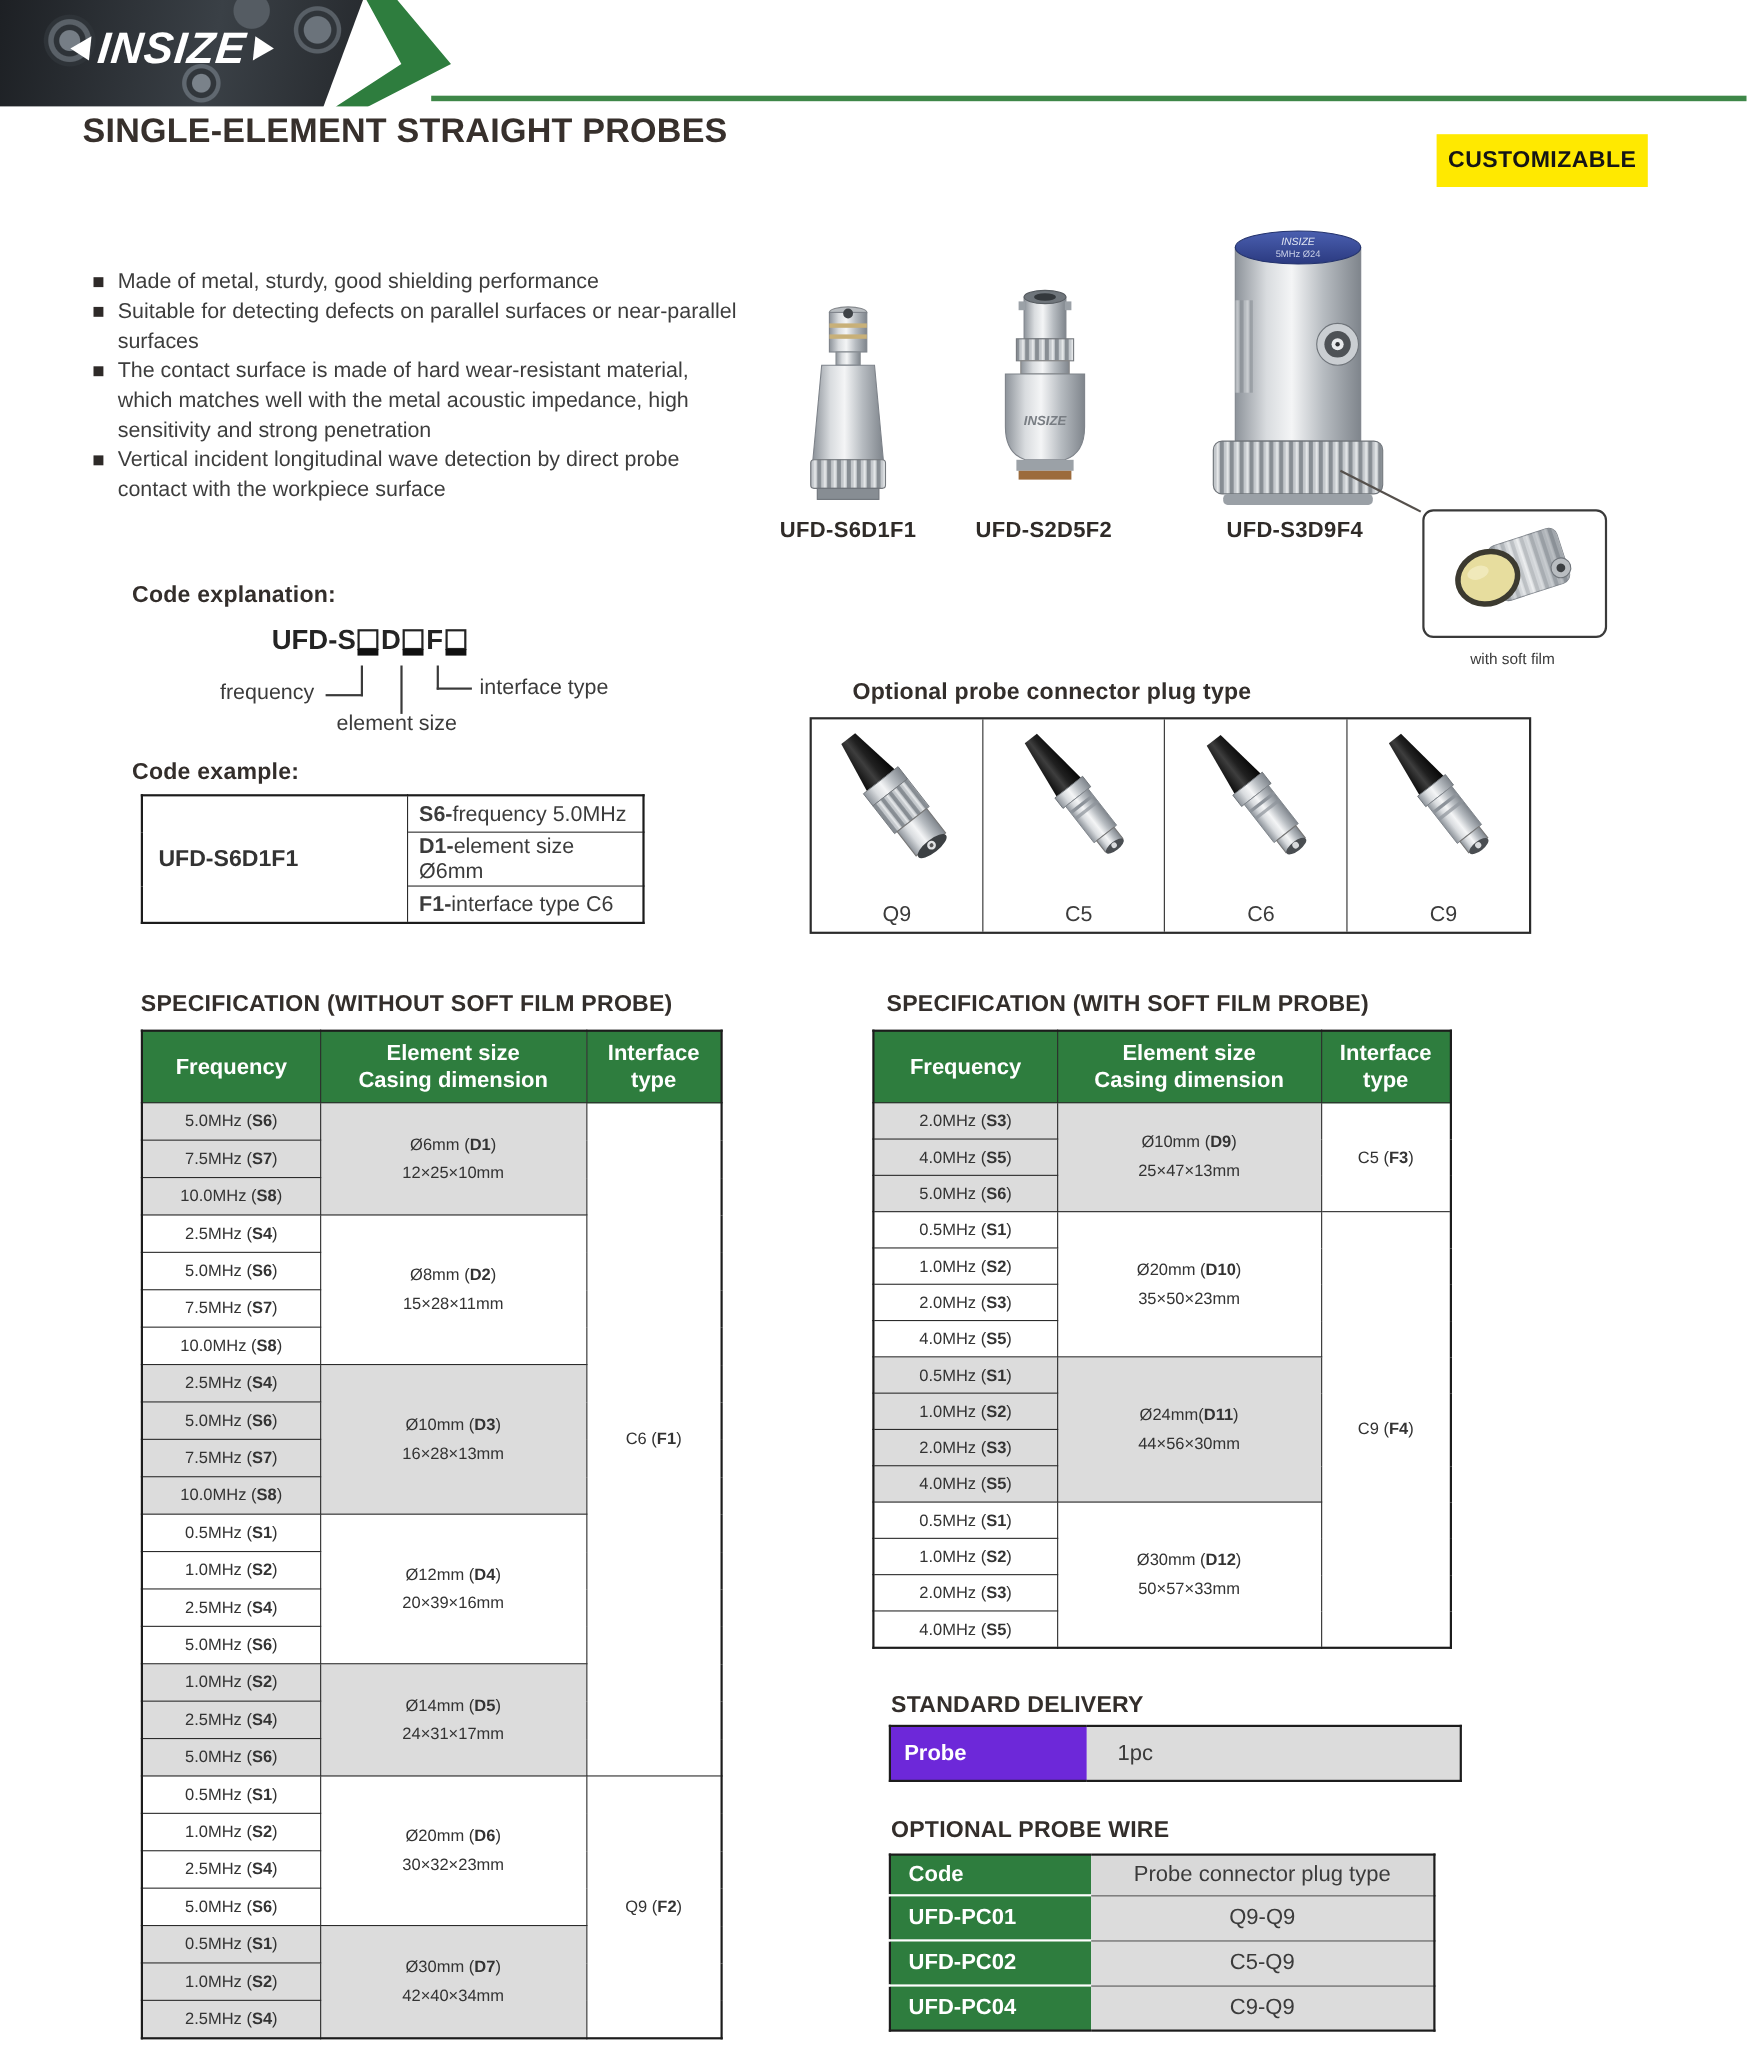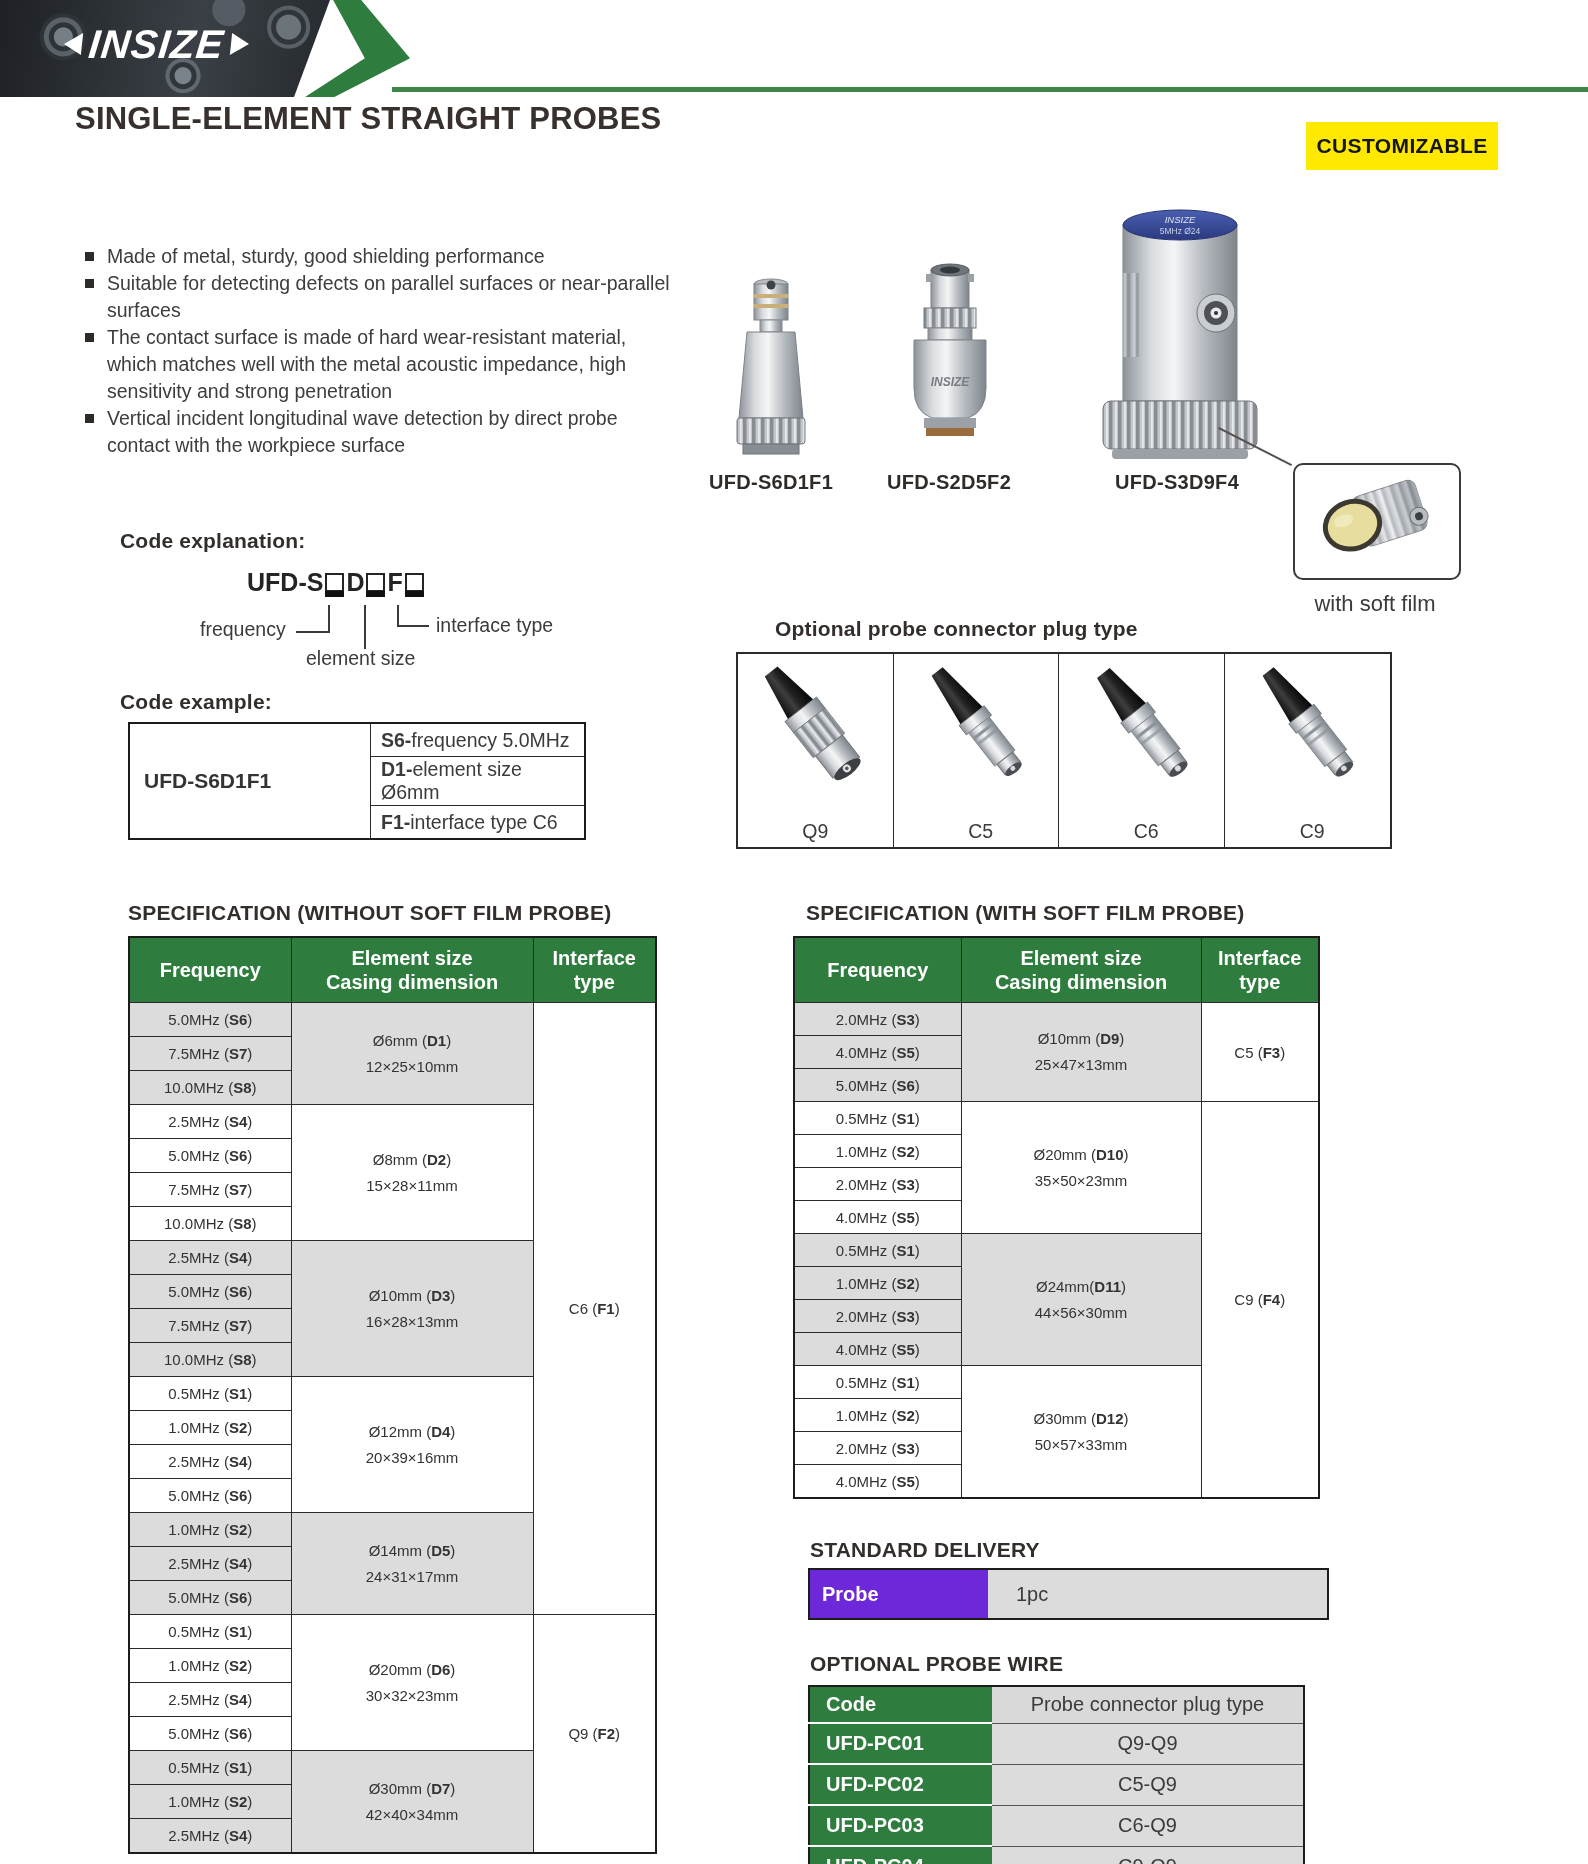--- a/index.html
+++ b/index.html
@@ -35,21 +35,21 @@
               font-size:19.5px; line-height:27px; color:#3d3d3d; }
   .features li { position:relative; padding-left:23px; }
   .features li::before { content:""; position:absolute; left:1px; top:9px; width:9px; height:9px; background:#2e2a28; }
 
   
   .pimg { position:absolute; }
   .plabel { position:absolute; top:471px; width:220px; text-align:center; font-weight:bold;
             font-size:20px; color:#2f2b28; letter-spacing:.3px; }
   .softbox { position:absolute; left:1293px; top:463px; width:164px; height:113px; background:#fff;
              border:2px solid #3a3a3a; border-radius:10px; overflow:hidden; }
-  .softcap { position:absolute; left:1289px; top:591px; width:172px; text-align:center; font-size:22px; color:#3b3b3b; }
+  .softcap { position:absolute; left:1289px; top:591px; width:172px; text-align:center; font-size:14px; color:#3b3b3b; }
   .pointer { position:absolute; left:1219px; top:427px; width:82px; height:0; border-top:2px solid #55504c;
              transform:rotate(27deg); transform-origin:0 0; }
 
   
   .sec-head { position:absolute; font-size:21px; font-weight:bold; color:#332e2b; letter-spacing:.2px; }
   .ce-head { left:120px; top:529px; }
   .pattern { position:absolute; left:247px; top:568px; font-size:25px; font-weight:bold; color:#242424; }
   .pbox { display:inline-block; width:15px; height:15px; border:2px solid #242424; margin:0 2px;
           position:relative; top:1px; }
   .pbox::after { content:""; position:absolute; left:-2px; top:16px; width:19px; height:6px; background:#111; }
@@ -548,23 +548,19 @@
     </tr>
     <tr>
       <td class="code">UFD-PC01</td>
       <td class="val">Q9-Q9</td>
     </tr>
     <tr>
       <td class="code">UFD-PC02</td>
       <td class="val">C5-Q9</td>
     </tr>
     <tr>
-      <td class="code">UFD-PC03</td>
-      <td class="val">C6-Q9</td>
-    </tr>
-    <tr>
       <td class="code">UFD-PC04</td>
       <td class="val">C9-Q9</td>
     </tr>
   </tbody>
     </table>
 
 </div>
 
 </body></html>

